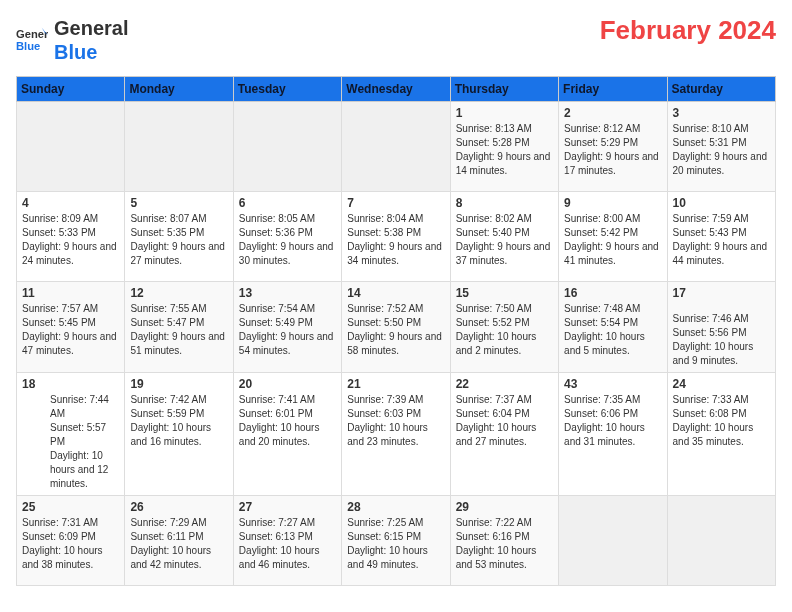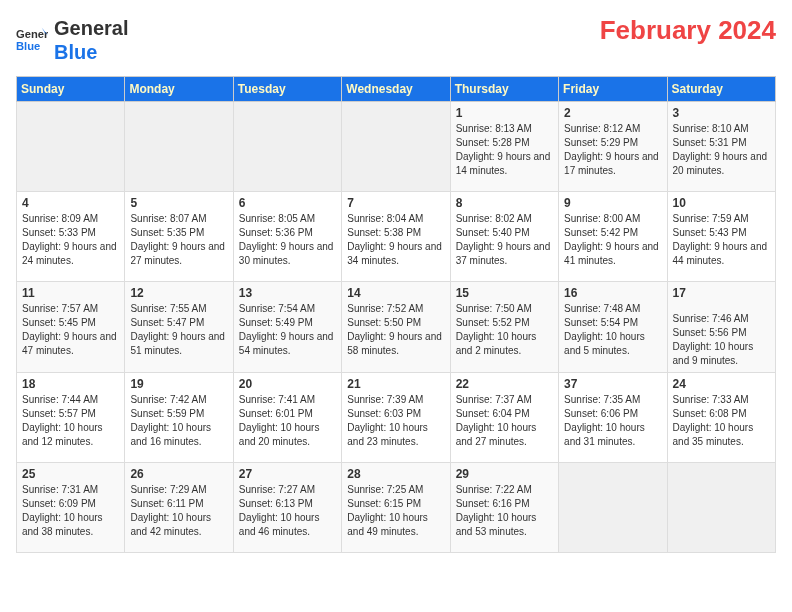--- a/index.html
+++ b/index.html
@@ -37,21 +37,21 @@
     .location {
       font-size: 15px;
       color: #555;
     }
     table {
       width: 100%;
       border-collapse: collapse;
     }
     thead tr th {
       background-color: #1a73e8;
-      color: #fef9c3;
+      color: #0f172a;
       font-size: 12px;
       font-weight: bold;
       padding: 5px 4px;
       text-align: left;
       border: 1px solid #ccc;
     }
     tbody tr td {
       vertical-align: top;
       width: calc(100% / 7);
       border: 1px solid #ddd;
@@ -223,21 +223,21 @@
         <td>
           <span class="day-num">17</span>
           <div class="day-info" style="white-space: pre-line; margin-top: 12px;">Sunrise: 7:46 AM
 Sunset: 5:56 PM
 Daylight: 10 hours and 9 minutes.</div>
         </td>
       </tr>
       <tr>
         <td>
           <span class="day-num">18</span>
-          <div class="day-info" style="white-space: pre-line;">Sunrise: 7:44 AM
+          <div class="day-info" style="white-space: pre-line; margin-left: 28px;">Sunrise: 7:44 AM
 Sunset: 5:57 PM
 Daylight: 10 hours and 12 minutes.</div>
         </td>
         <td>
           <span class="day-num">19</span>
           <div class="day-info" style="white-space: pre-line;">Sunrise: 7:42 AM
 Sunset: 5:59 PM
 Daylight: 10 hours and 16 minutes.</div>
         </td>
         <td>
@@ -252,21 +252,21 @@
 Sunset: 6:03 PM
 Daylight: 10 hours and 23 minutes.</div>
         </td>
         <td>
           <span class="day-num">22</span>
           <div class="day-info" style="white-space: pre-line;">Sunrise: 7:37 AM
 Sunset: 6:04 PM
 Daylight: 10 hours and 27 minutes.</div>
         </td>
         <td>
-          <span class="day-num">37</span>
+          <span class="day-num">43</span>
           <div class="day-info" style="white-space: pre-line;">Sunrise: 7:35 AM
 Sunset: 6:06 PM
 Daylight: 10 hours and 31 minutes.</div>
         </td>
         <td>
           <span class="day-num">24</span>
           <div class="day-info" style="white-space: pre-line;">Sunrise: 7:33 AM
 Sunset: 6:08 PM
 Daylight: 10 hours and 35 minutes.</div>
         </td>

